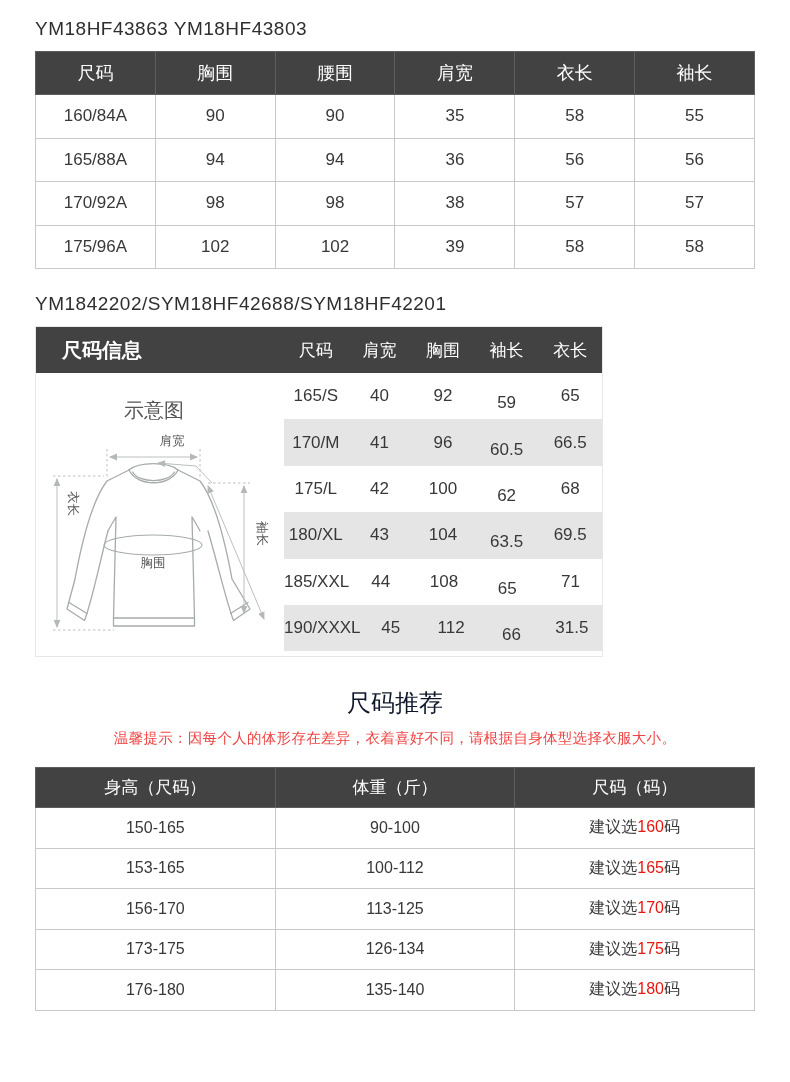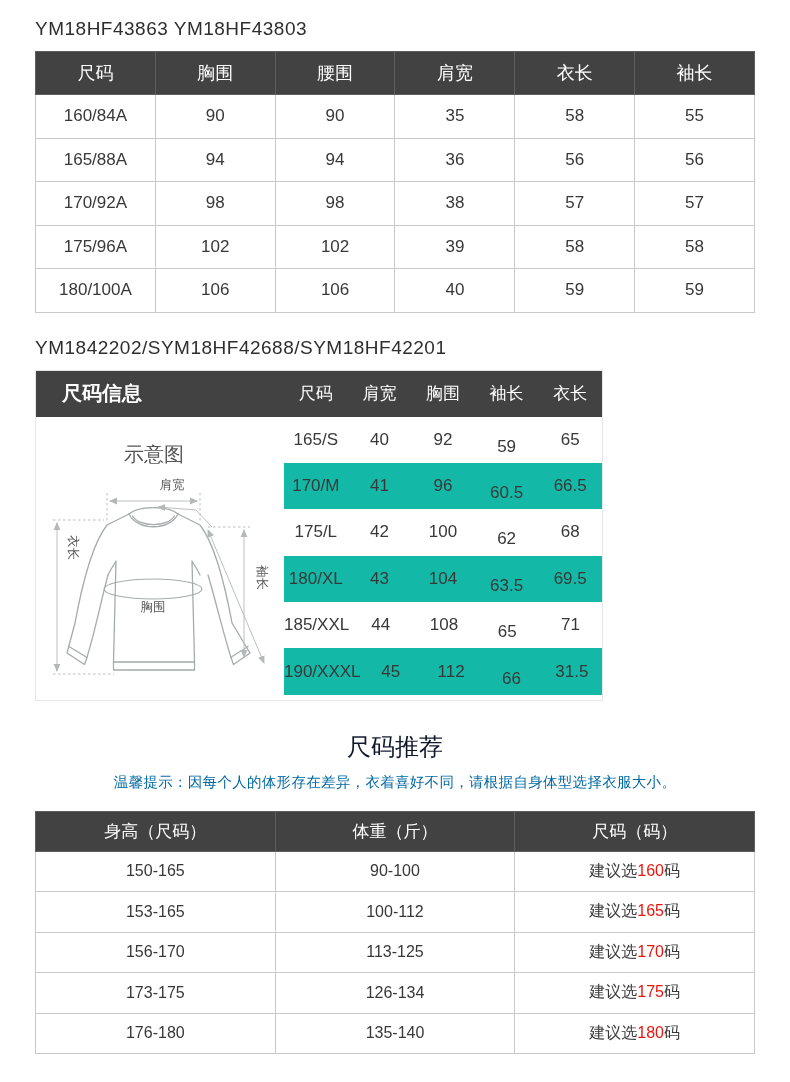--- a/index.html
+++ b/index.html
@@ -50,31 +50,31 @@
   }
   .t2-corner{font-size:20px;font-weight:700;padding-left:26px;}
   .t2-hcell{text-align:center;font-size:17px;font-weight:400;}
   .t2-body{display:flex;}
   .t2-diagram{width:248px;flex:0 0 248px;}
   .t2-rows{flex:1;display:flex;flex-direction:column;}
   .t2-row{
     display:grid;grid-template-columns:repeat(5,1fr);
     height:46.4px;align-items:center;
   }
-  .t2-row.stripe{background:#14b8a6;}
+  .t2-row.stripe{background:#e5e5e5;}
   .t2-cell{text-align:center;font-size:17px;color:#383838;}
   .t2-row .t2-cell:nth-child(4){transform:translateY(7px);}
 
   
   .rec-title{
     text-align:center;font-size:24px;font-weight:400;color:#0f172a;
     margin:30px 0 10px 0;
   }
   .rec-tip{
-    text-align:center;font-size:14.5px;color:#0369a1;
+    text-align:center;font-size:14.5px;color:#ef4444;
     margin:0 0 19px 0;letter-spacing:0.3px;
   }
 
   svg text{font-family:"Liberation Sans","DejaVu Sans",sans-serif;}
 </style>
 </head>
 <body>
 
 <div class="wrap">
 
@@ -116,28 +116,20 @@
           <td>57</td>
           <td>57</td>
         </tr>
         <tr>
           <td>175/96A</td>
           <td>102</td>
           <td>102</td>
           <td>39</td>
           <td>58</td>
           <td>58</td>
-        </tr>
-        <tr>
-          <td>180/100A</td>
-          <td>106</td>
-          <td>106</td>
-          <td>40</td>
-          <td>59</td>
-          <td>59</td>
         </tr>
       </tbody>
   </table>
 
   <div class="prod-title second">YM1842202/SYM18HF42688/SYM18HF42201</div>
 
   <div class="t2">
     <div class="t2-header">
       <div class="t2-corner">尺码信息</div>
 

